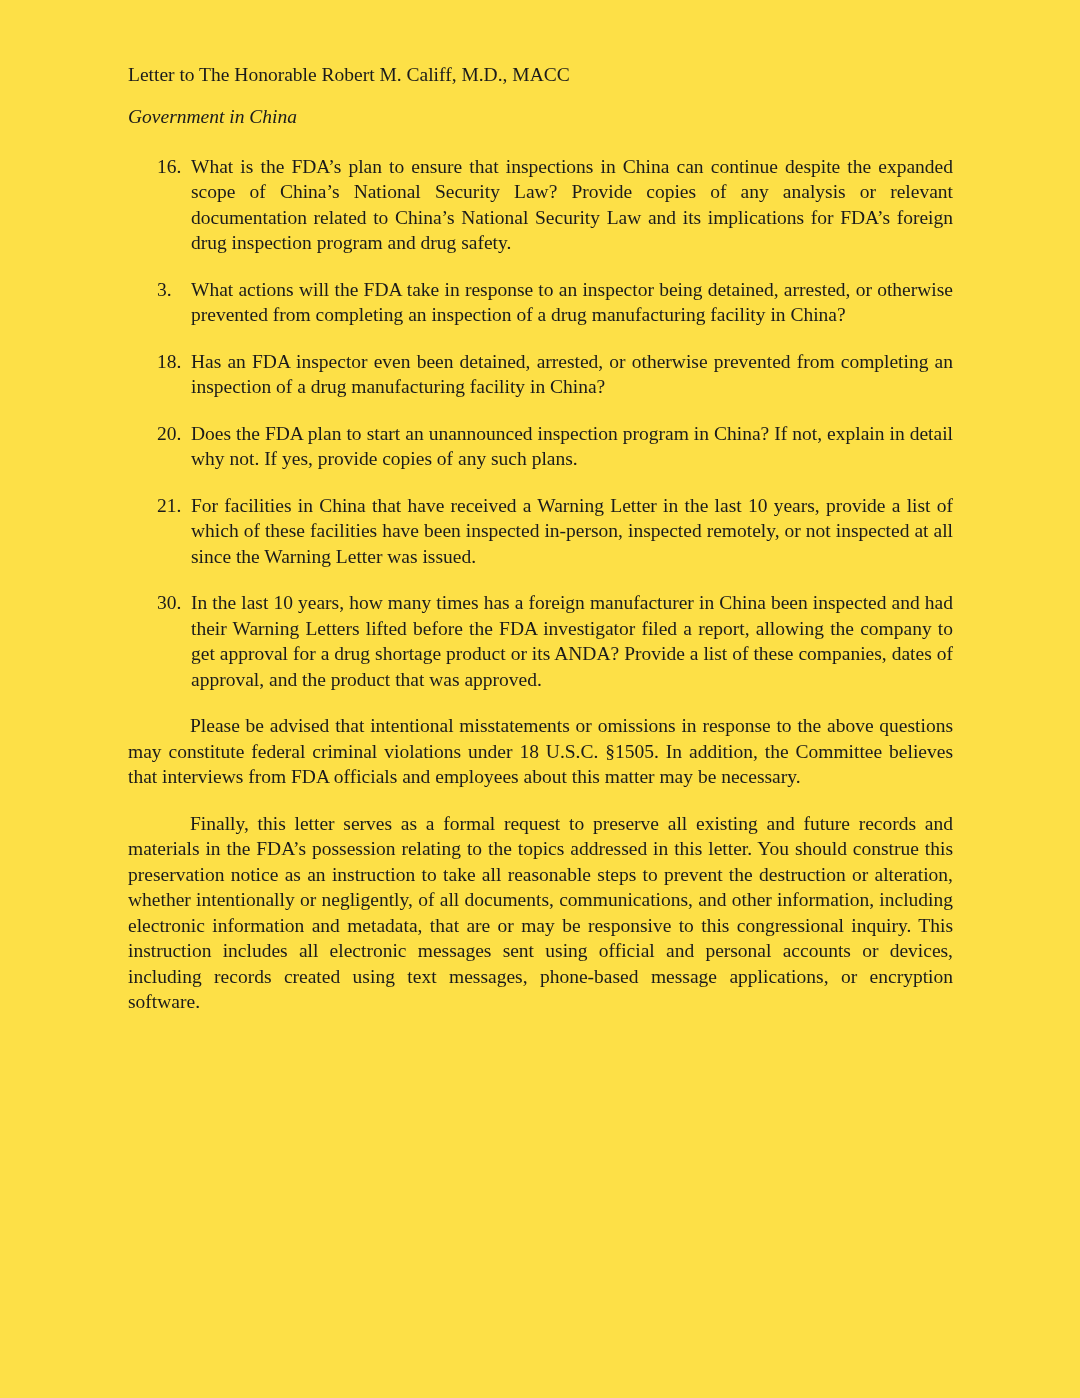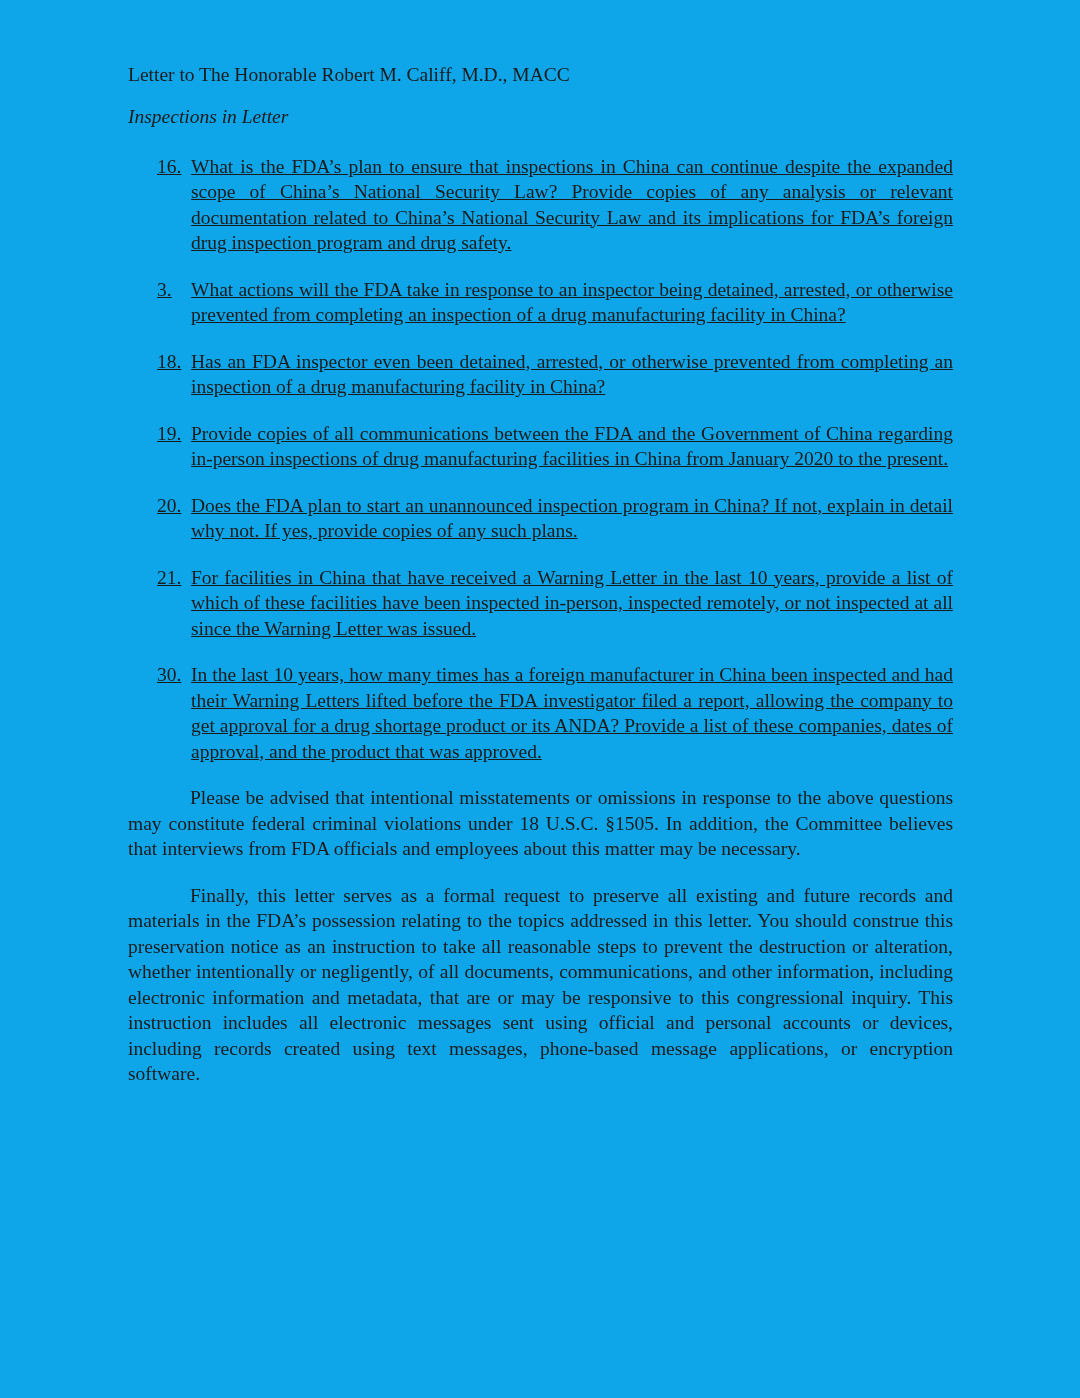--- a/index.html
+++ b/index.html
@@ -5,38 +5,37 @@
   html, body {
     margin: 0;
     padding: 0;
     background: #ffffff;
   }
   .page {
     position: relative;
     box-sizing: border-box;
     width: 1080px;
     min-height: 1398px;
-    background: #0ea5e9;
+    background: #fde047;
     padding: 62px 127px 40px 128px;
     font-family: "Liberation Serif", "DejaVu Serif", serif;
     font-size: 19.5px;
     line-height: 25.5px;
     color: #1b1b1b;
   }
   .header {
     line-height: 26px;
   }
   .section-heading {
     font-style: italic;
     margin-top: 16px;
   }
   .qlist {
     margin-top: 24px;
     margin-bottom: 4px;
-    text-decoration: underline;
   }
   .qitem {
     display: flex;
     padding-left: 29px;
   }
   .qitem:not(:last-child) {
     margin-bottom: 21px;
   }
   .qnum {
     flex: 0 0 34px;
@@ -53,38 +52,34 @@
 </style>
 </head>
 <body>
 
 <div class="page">
 
   <div class="header">
     <div>Letter to The Honorable Robert M. Califf, M.D., MACC</div>
   </div>
 
-  <div class="section-heading">Inspections in Letter</div>
+  <div class="section-heading">Government in China</div>
 
   <div class="qlist">
     <div class="qitem">
       <span class="qnum">16.</span>
       <div class="qtext">What is the FDA’s plan to ensure that inspections in China can continue despite the expanded scope of China’s National Security Law? Provide copies of any analysis or relevant documentation related to China’s National Security Law and its implications for FDA’s foreign drug inspection program and drug safety.</div>
     </div>
     <div class="qitem">
       <span class="qnum">3.</span>
       <div class="qtext">What actions will the FDA take in response to an inspector being detained, arrested, or otherwise prevented from completing an inspection of a drug manufacturing facility in China?</div>
     </div>
     <div class="qitem">
       <span class="qnum">18.</span>
       <div class="qtext">Has an FDA inspector even been detained, arrested, or otherwise prevented from completing an inspection of a drug manufacturing facility in China?</div>
-    </div>
-    <div class="qitem">
-      <span class="qnum">19.</span>
-      <div class="qtext">Provide copies of all communications between the FDA and the Government of China regarding in-person inspections of drug manufacturing facilities in China from January 2020 to the present.</div>
     </div>
     <div class="qitem">
       <span class="qnum">20.</span>
       <div class="qtext">Does the FDA plan to start an unannounced inspection program in China? If not, explain in detail why not. If yes, provide copies of any such plans.</div>
     </div>
     <div class="qitem">
       <span class="qnum">21.</span>
       <div class="qtext">For facilities in China that have received a Warning Letter in the last 10 years, provide a list of which of these facilities have been inspected in-person, inspected remotely, or not inspected at all since the Warning Letter was issued.</div>
     </div>
     <div class="qitem">

